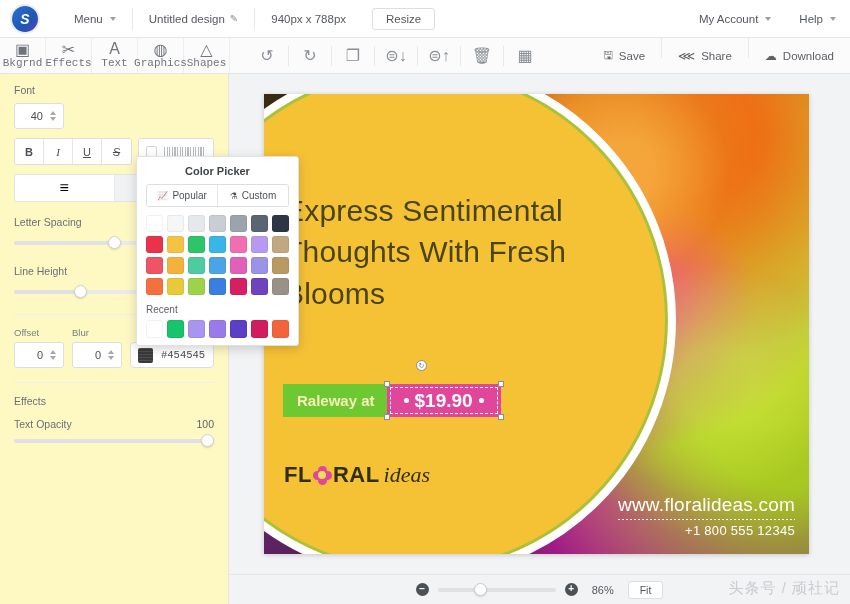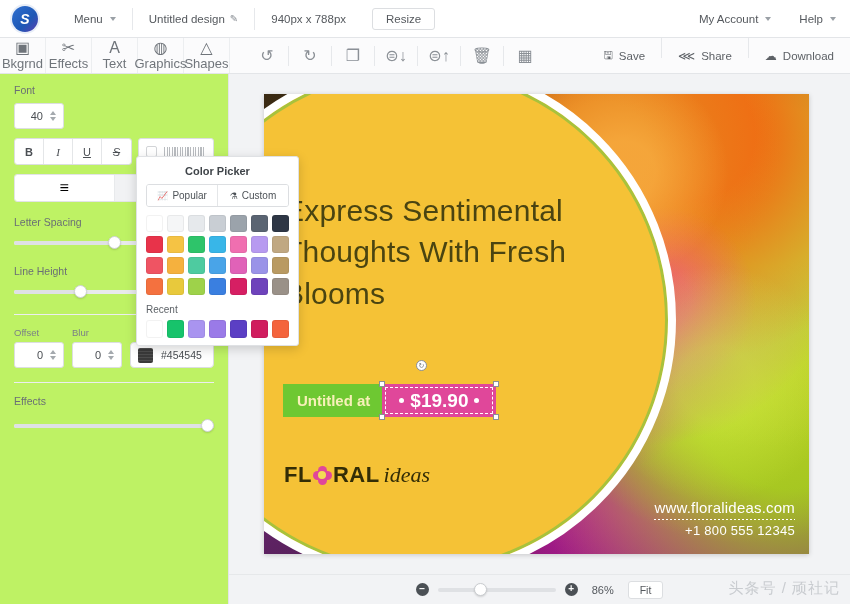--- a/index.html
+++ b/index.html
@@ -48,36 +48,36 @@
     position: absolute; top: 38px; left: 0; width: 850px; height: 36px;
     background: #fbfbfc; border-bottom: 1px solid #e3e5e8;
     display: flex; align-items: stretch;
   }
   .tool-tab {
     width: 46px; display: flex; flex-direction: column;
     align-items: center; justify-content: center; gap: 1px;
     border-right: 1px solid #eceef0; cursor: pointer;
   }
   .tool-tab .ic { height: 14px; display: flex; align-items: center; color: #6f747a; }
-  .tool-tab .lb { font-size: 13px; color: #70757b; }
+  .tool-tab .lb { font-size: 11px; color: #70757b; font-family: Liberation Mono, monospace; }
   .t2-group { display: flex; align-items: center; }
   .t2-btn {
     width: 42px; height: 36px; display: flex; align-items: center;
     justify-content: center; color: #8b9096; cursor: pointer;
   }
   .t2-div { width: 1px; height: 20px; background: #e6e8eb; }
   .t2-act {
     display: flex; align-items: center; gap: 6px; padding: 0 16px;
     font-size: 11.5px; color: #5d6166; cursor: pointer; height: 36px;
   }
 
   
   .leftpanel {
     position: absolute; top: 74px; left: 0; width: 229px; height: 530px;
-    background: #bef264; border-right: 1px solid #e3e5e8; padding: 10px 14px;
+    background: #fef9c3; border-right: 1px solid #e3e5e8; padding: 10px 14px;
     overflow: hidden;
   }
   .sec-label { font-size: 10.5px; color: #6a6f75; margin-bottom: 7px; }
   .row { display: flex; gap: 6px; margin-bottom: 9px; }
   .select-box {
     flex: 1; height: 26px; border: 1px solid #dcdee1; border-radius: 3px;
     background: #fff; display: flex; align-items: center; padding: 0 8px;
     font-size: 11px; color: #4a4e53; position: relative; cursor: pointer;
   }
   .select-box .caret2 {
@@ -130,21 +130,21 @@
     position: absolute; top: 1px; width: 13px; height: 13px; border-radius: 50%;
     background: #fff; border: 1px solid #cfd2d5; box-shadow: 0 1px 2px rgba(0,0,0,.14);
     cursor: pointer;
   }
   .divider-line { height: 1px; background: #eceef0; margin: 14px 0 12px; }
   .dual { display: flex; gap: 8px; align-items: flex-end; }
   .mini-label { font-size: 9.5px; color: #7b8086; margin-bottom: 4px; }
   .hex-box {
     flex: 1; height: 26px; border: 1px solid #dcdee1; border-radius: 4px;
     background: #fff; display: flex; align-items: center; padding: 0 7px; gap: 8px;
-    font-size: 10.5px; color: #4a4e53; cursor: pointer;
+    font-size: 10.5px; color: #4a4e53; cursor: pointer; font-family: Liberation Mono, monospace;
   }
   .hex-sw {
     width: 15px; height: 15px; border-radius: 2px;
     background-image: repeating-linear-gradient(0deg,#3a3a3a 0 2px,#4e4e4e 2px 3px),
                       repeating-linear-gradient(90deg,rgba(0,0,0,.35) 0 2px,transparent 2px 3px);
   }
   .opacity-row { display: flex; justify-content: space-between; align-items: baseline; margin-bottom: 3px; }
   .op-val { font-size: 10.5px; color: #5c6166; }
 
   
@@ -224,21 +224,21 @@
   .flower .p3 { left: 5px; top: 10px; }
   .flower .p4 { left: 0; top: 5px; }
   .flower .ctr {
     position: absolute; left: 5.5px; top: 5.5px; width: 8px; height: 8px;
     border-radius: 50%; background: #f2dd55; z-index: 2;
   }
   .logo-wrap .ideas { font-style: italic; font-family: Liberation Serif, serif; margin-left: 4px; }
   .contact {
     position: absolute; right: 14px; bottom: 16px; text-align: right; color: #fff;
   }
-  .contact .url { font-size: 15px; letter-spacing: .2px; }
+  .contact .url { font-size: 19px; letter-spacing: .2px; }
   .contact .dline {
     height: 1px; margin: 3px 0 3px auto; width: 100%;
     background: repeating-linear-gradient(90deg,#fff 0 2px,transparent 2px 4px);
   }
   .contact .tel { font-size: 13px; letter-spacing: .3px; }
   .rot-handle {
     position: absolute; left: 152px; top: 266px; width: 11px; height: 11px;
     border-radius: 50%; border: 1px solid #8a8f95; background: #fff;
     font-size: 7px; color: #6e7378; display: flex; align-items: center; justify-content: center;
   }
@@ -428,20 +428,24 @@
     </div>
     <div class="hex-box">
       <span class="hex-sw"></span>
       <span>#454545</span>
     </div>
   </div>
 
   <div class="divider-line"></div>
 
   <div class="sec-label" style="margin-bottom:11px;">Effects</div>
+  <div class="opacity-row">
+    <span class="sec-label" style="margin:0;">Text Opacity</span>
+    <span class="op-val">100</span>
+  </div>
   <div class="slider-wrap">
     <div class="track">
         <div class="fill" style="width:100%"></div>
       </div>
     <div class="knob" style="left:calc(100% - 13px)"></div>
   </div>
 </div>
 
 <div class="picker">
   <div class="picker-title">Color Picker</div>
@@ -520,21 +524,21 @@
         radial-gradient(circle at 83% 63%, rgba(210,240,70,.45) 0 7%, transparent 22%),
         radial-gradient(circle at 73% 45%, rgba(255,60,200,.35) 0 6%, transparent 20%);
       "></div>
     </div>
 
     <div class="yellow-circle"></div>
 
     <div class="headline">Express Sentimental Thoughts With Fresh Blooms</div>
 
     <div class="price-band">
-      <div class="band-green">Untitled at</div>
+      <div class="band-green">Raleway at</div>
       <div class="band-pink">
         <span class="dot"></span>
         <span>$19.90</span>
         <span class="dot"></span>
         <span class="sel-h" style="left:-3px;top:-3px;"></span>
         <span class="sel-h" style="right:-3px;top:-3px;"></span>
         <span class="sel-h" style="left:-3px;bottom:-3px;"></span>
         <span class="sel-h" style="right:-3px;bottom:-3px;"></span>
       </div>
     </div>

